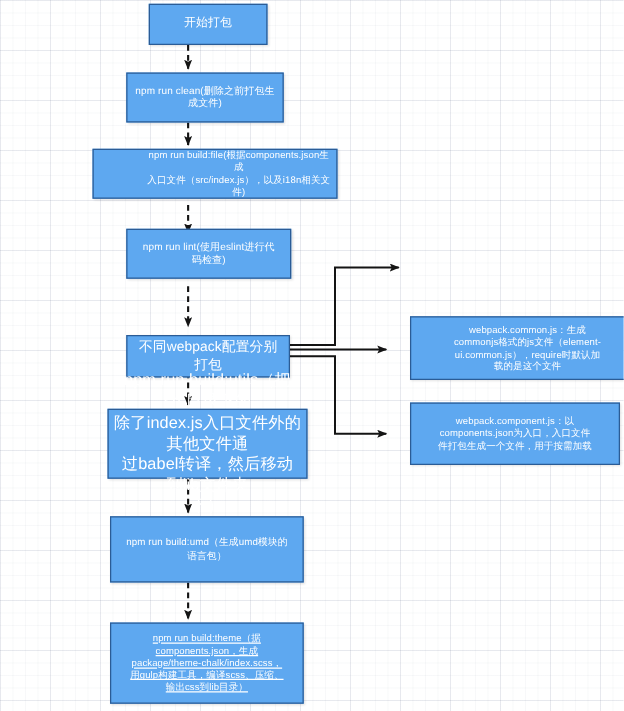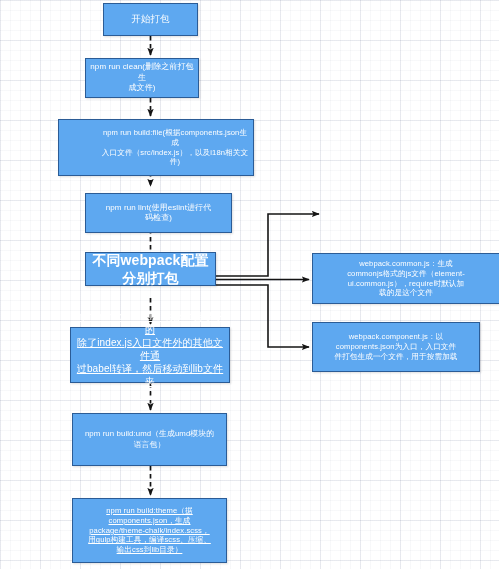--- a/index.html
+++ b/index.html
@@ -39,20 +39,21 @@
     color: #ffffff;
     display: flex;
     align-items: center;
     justify-content: center;
     text-align: center;
     line-height: 1.3;
     letter-spacing: 0.1px;
     padding: 2px 4px;
     box-shadow: 1px 1px 2px rgba(0,0,0,0.13);
     white-space: pre-line;
+    margin-left: 16px;
   }
 </style>
 </head>
 <body>
 
 <div id="canvas">
 
   <svg id="edges" viewBox="0 0 499 569" width="499" height="569">
     <defs>
       <marker id="ah" markerWidth="9" markerHeight="9" refX="7.2" refY="3.2" orient="auto" markerUnits="userSpaceOnUse">
@@ -71,29 +72,29 @@
     </g>
 
     <g fill="none" stroke="#141414" stroke-width="1.6" marker-end="url(#ah)">
       <path d="M216,276 L268,276 L268,214 L319,214"></path>
       <path d="M216,279.5 L309,279.5"></path>
       <path d="M216,285 L268,285 L268,347 L309,347"></path>
     </g>
   </svg>
 
   <div class="node" style="left: 103px; top: 3px; width: 95px; height: 33px; font-size: 9.5px; background: rgb(94, 168, 240); border-color: rgb(43, 92, 150); color: rgb(255, 255, 255);">开始打包</div>
-  <div class="node" style="left: 85px; top: 58px; width: 114px; height: 40px; font-size: 8px; background: rgb(94, 168, 240); border-color: rgb(43, 92, 150); color: rgb(255, 255, 255);">npm run clean(删除之前打包生
+  <div class="node" style="left: 85px; top: 58px; width: 126px; height: 40px; font-size: 8px; background: rgb(94, 168, 240); border-color: rgb(43, 92, 150); color: rgb(255, 255, 255);">npm run clean(删除之前打包生
 成文件)</div>
-  <div class="node" style="left: 58px; top: 119px; width: 196px; height: 57px; font-size: 7.6px; background: rgb(94, 168, 240); border-color: rgb(43, 92, 150); color: rgb(255, 255, 255); padding-left: 42px;">npm run build:file(根据components.json生成
+  <div class="node" style="left: 58px; top: 119px; width: 196px; height: 40px; font-size: 7.6px; background: rgb(94, 168, 240); border-color: rgb(43, 92, 150); color: rgb(255, 255, 255); padding-left: 42px;">npm run build:file(根据components.json生成
 入口文件（src/index.js），以及i18n相关文
 件)</div>
-  <div class="node" style="left: 85px; top: 193px; width: 147px; height: 40px; font-size: 8px; background: rgb(94, 168, 240); border-color: rgb(43, 92, 150); color: rgb(255, 255, 255);">npm run lint(使用eslint进行代
+  <div class="node" style="left: 85px; top: 183px; width: 132px; height: 40px; font-size: 8px; background: rgb(94, 168, 240); border-color: rgb(43, 92, 150); color: rgb(255, 255, 255);">npm run lint(使用eslint进行代
 码检查)</div>
-  <div class="node" style="left: 85px; top: 252px; width: 131px; height: 34px; font-size: 14px; background: rgb(94, 168, 240); border-color: rgb(43, 92, 150); color: rgb(255, 255, 255); font-weight: bold;">不同webpack配置分别打包</div>
-  <div class="node" style="left: 70px; top: 327px; width: 160px; height: 56px; font-size: 10px; background: rgb(94, 168, 240); border-color: rgb(43, 92, 150); color: rgb(255, 255, 255); text-decoration: underline;">npm run build:utils（把src目录下的
+  <div class="node" style="left: 85px; top: 268px; width: 131px; height: 34px; font-size: 11px; background: rgb(94, 168, 240); border-color: rgb(43, 92, 150); color: rgb(255, 255, 255);">不同webpack配置分别打包</div>
+  <div class="node" style="left: 70px; top: 327px; width: 160px; height: 56px; font-size: 13px; background: rgb(94, 168, 240); border-color: rgb(43, 92, 150); color: rgb(255, 255, 255);">npm run build:utils（把src目录下的
 除了index.js入口文件外的其他文件通
 过babel转译，然后移动到lib文件夹
 下）</div>
   <div class="node" style="left: 72px; top: 413px; width: 155px; height: 53px; font-size: 7.8px; background: rgb(94, 168, 240); border-color: rgb(43, 92, 150); color: rgb(255, 255, 255);">npm run build:umd（生成umd模块的
 语言包）</div>
   <div class="node" style="left: 72px; top: 498px; width: 155px; height: 65px; font-size: 7.6px; background: rgb(94, 168, 240); border-color: rgb(43, 92, 150); color: rgb(255, 255, 255); text-decoration: underline;">npm run build:theme（据
 components.json，生成
 package/theme-chalk/index.scss，
 用gulp构建工具，编译scss、压缩、
 输出css到lib目录）</div>

